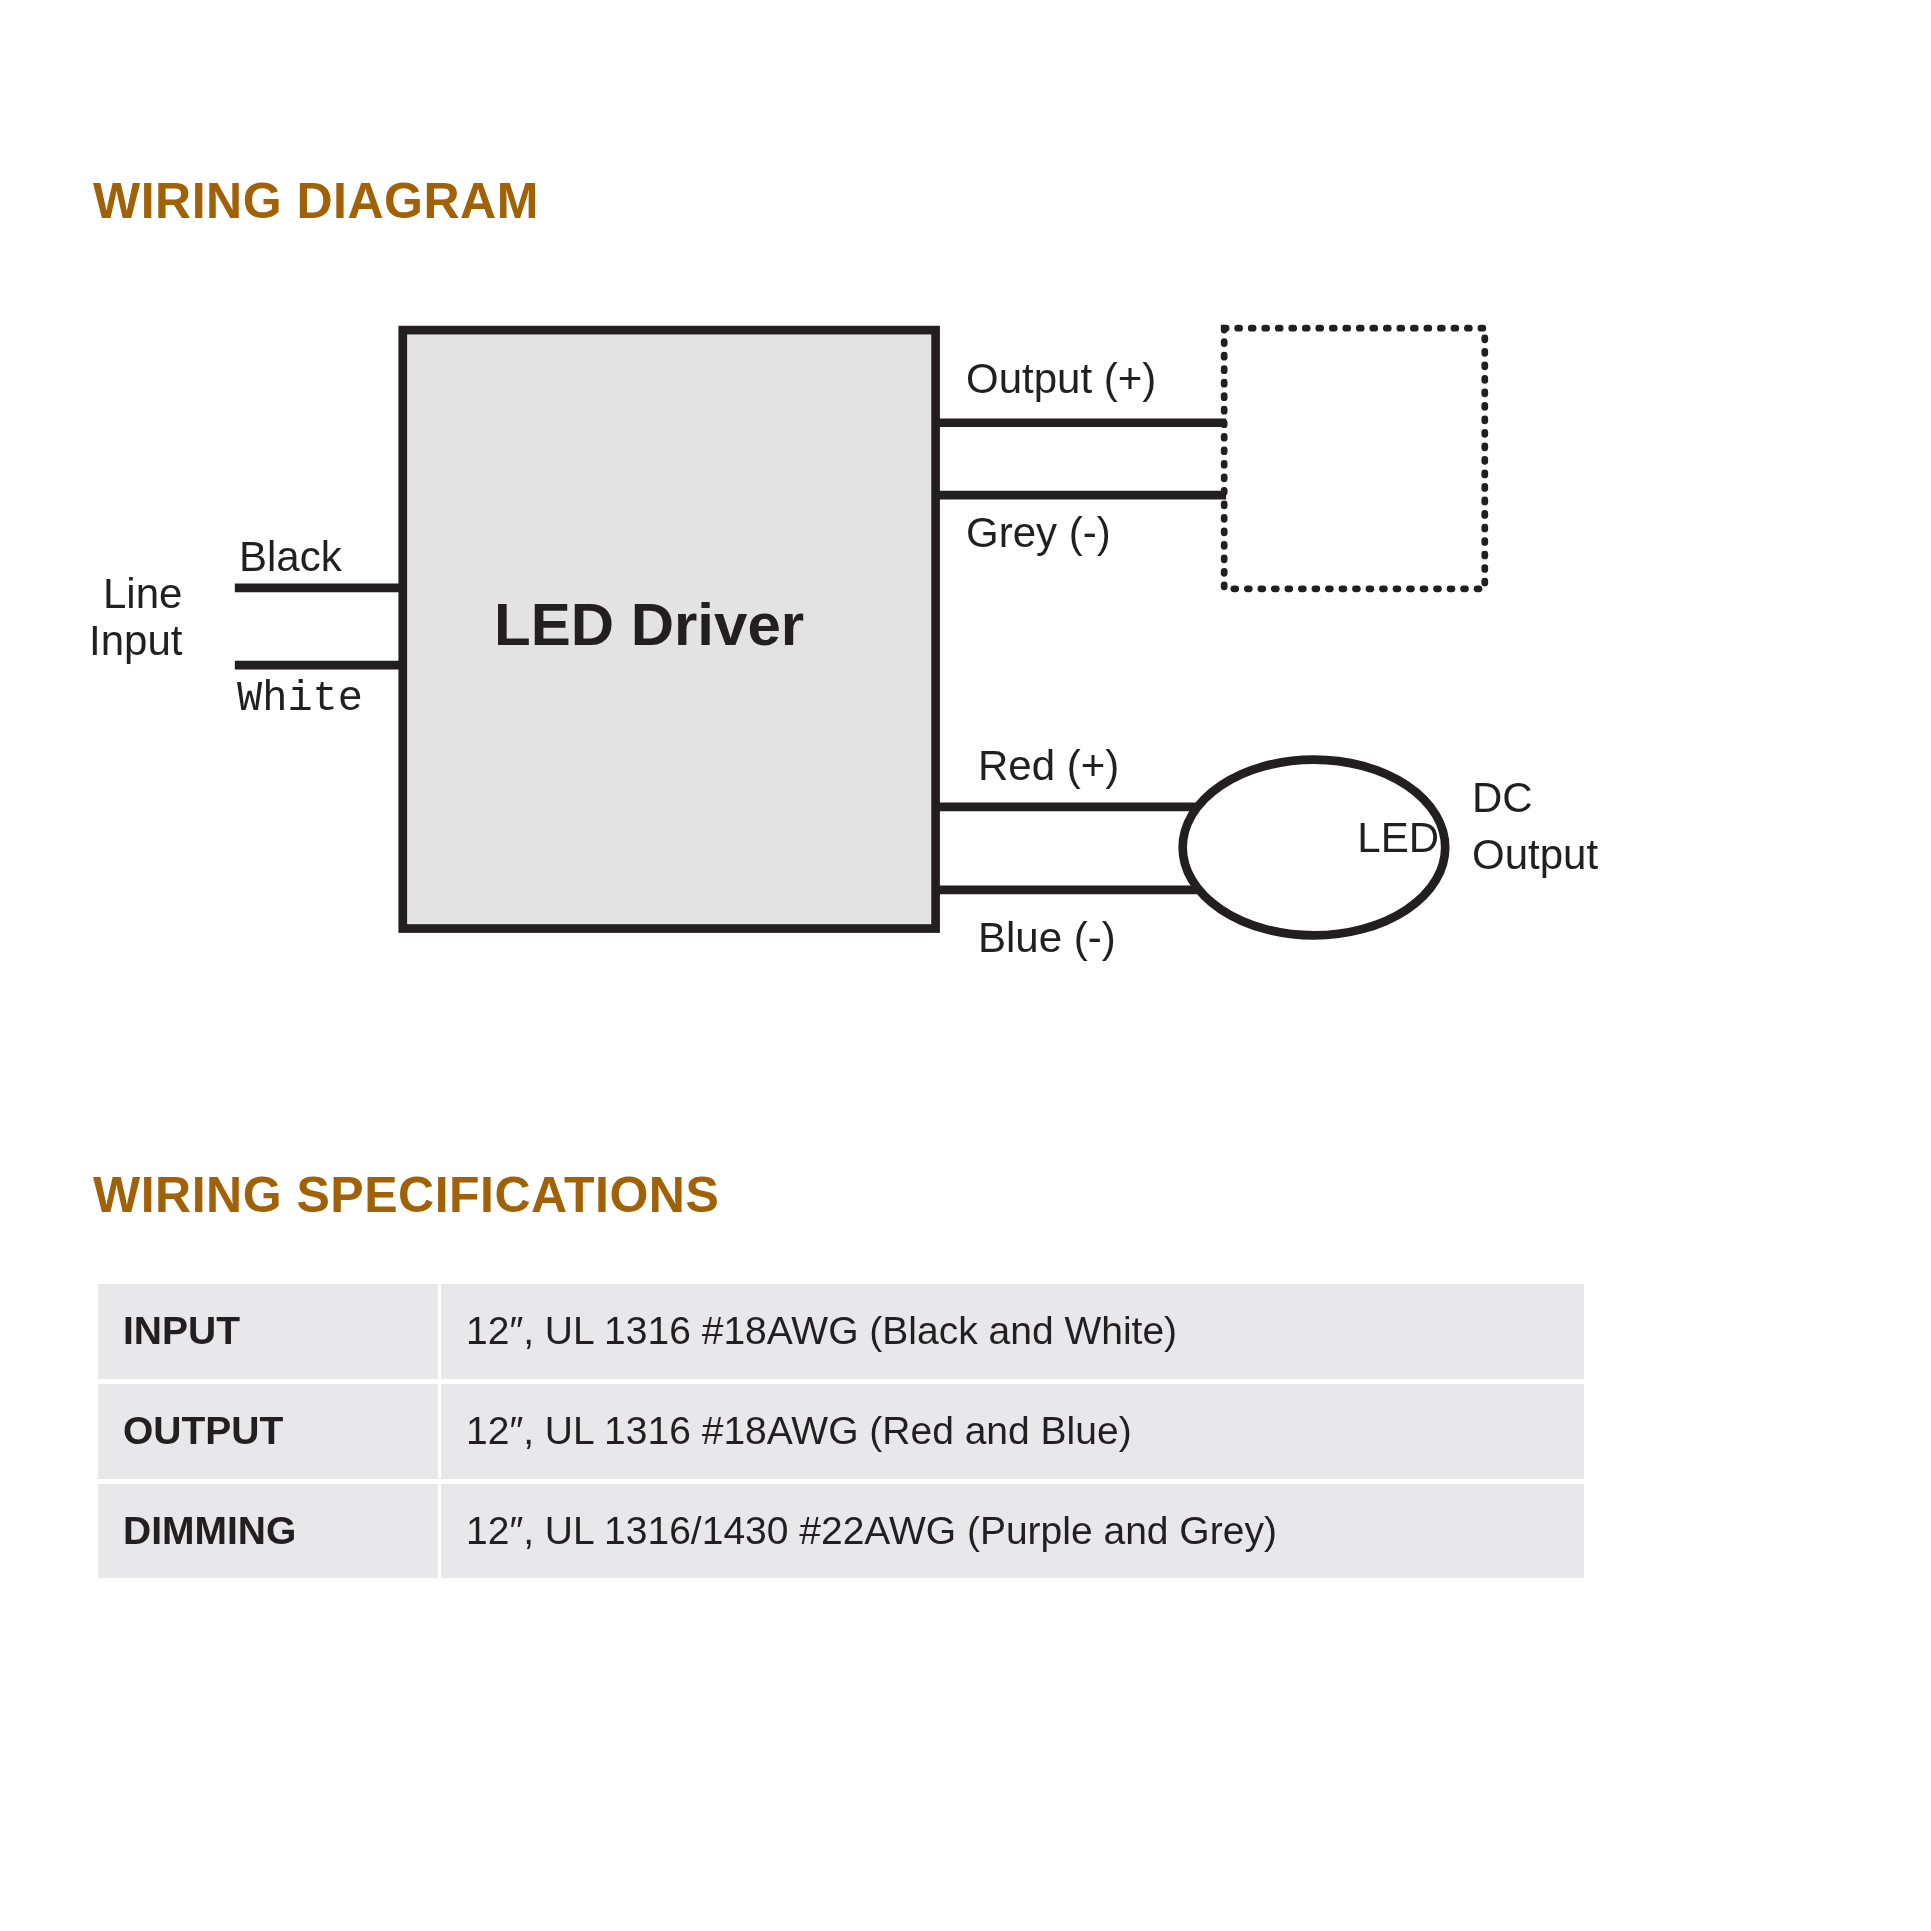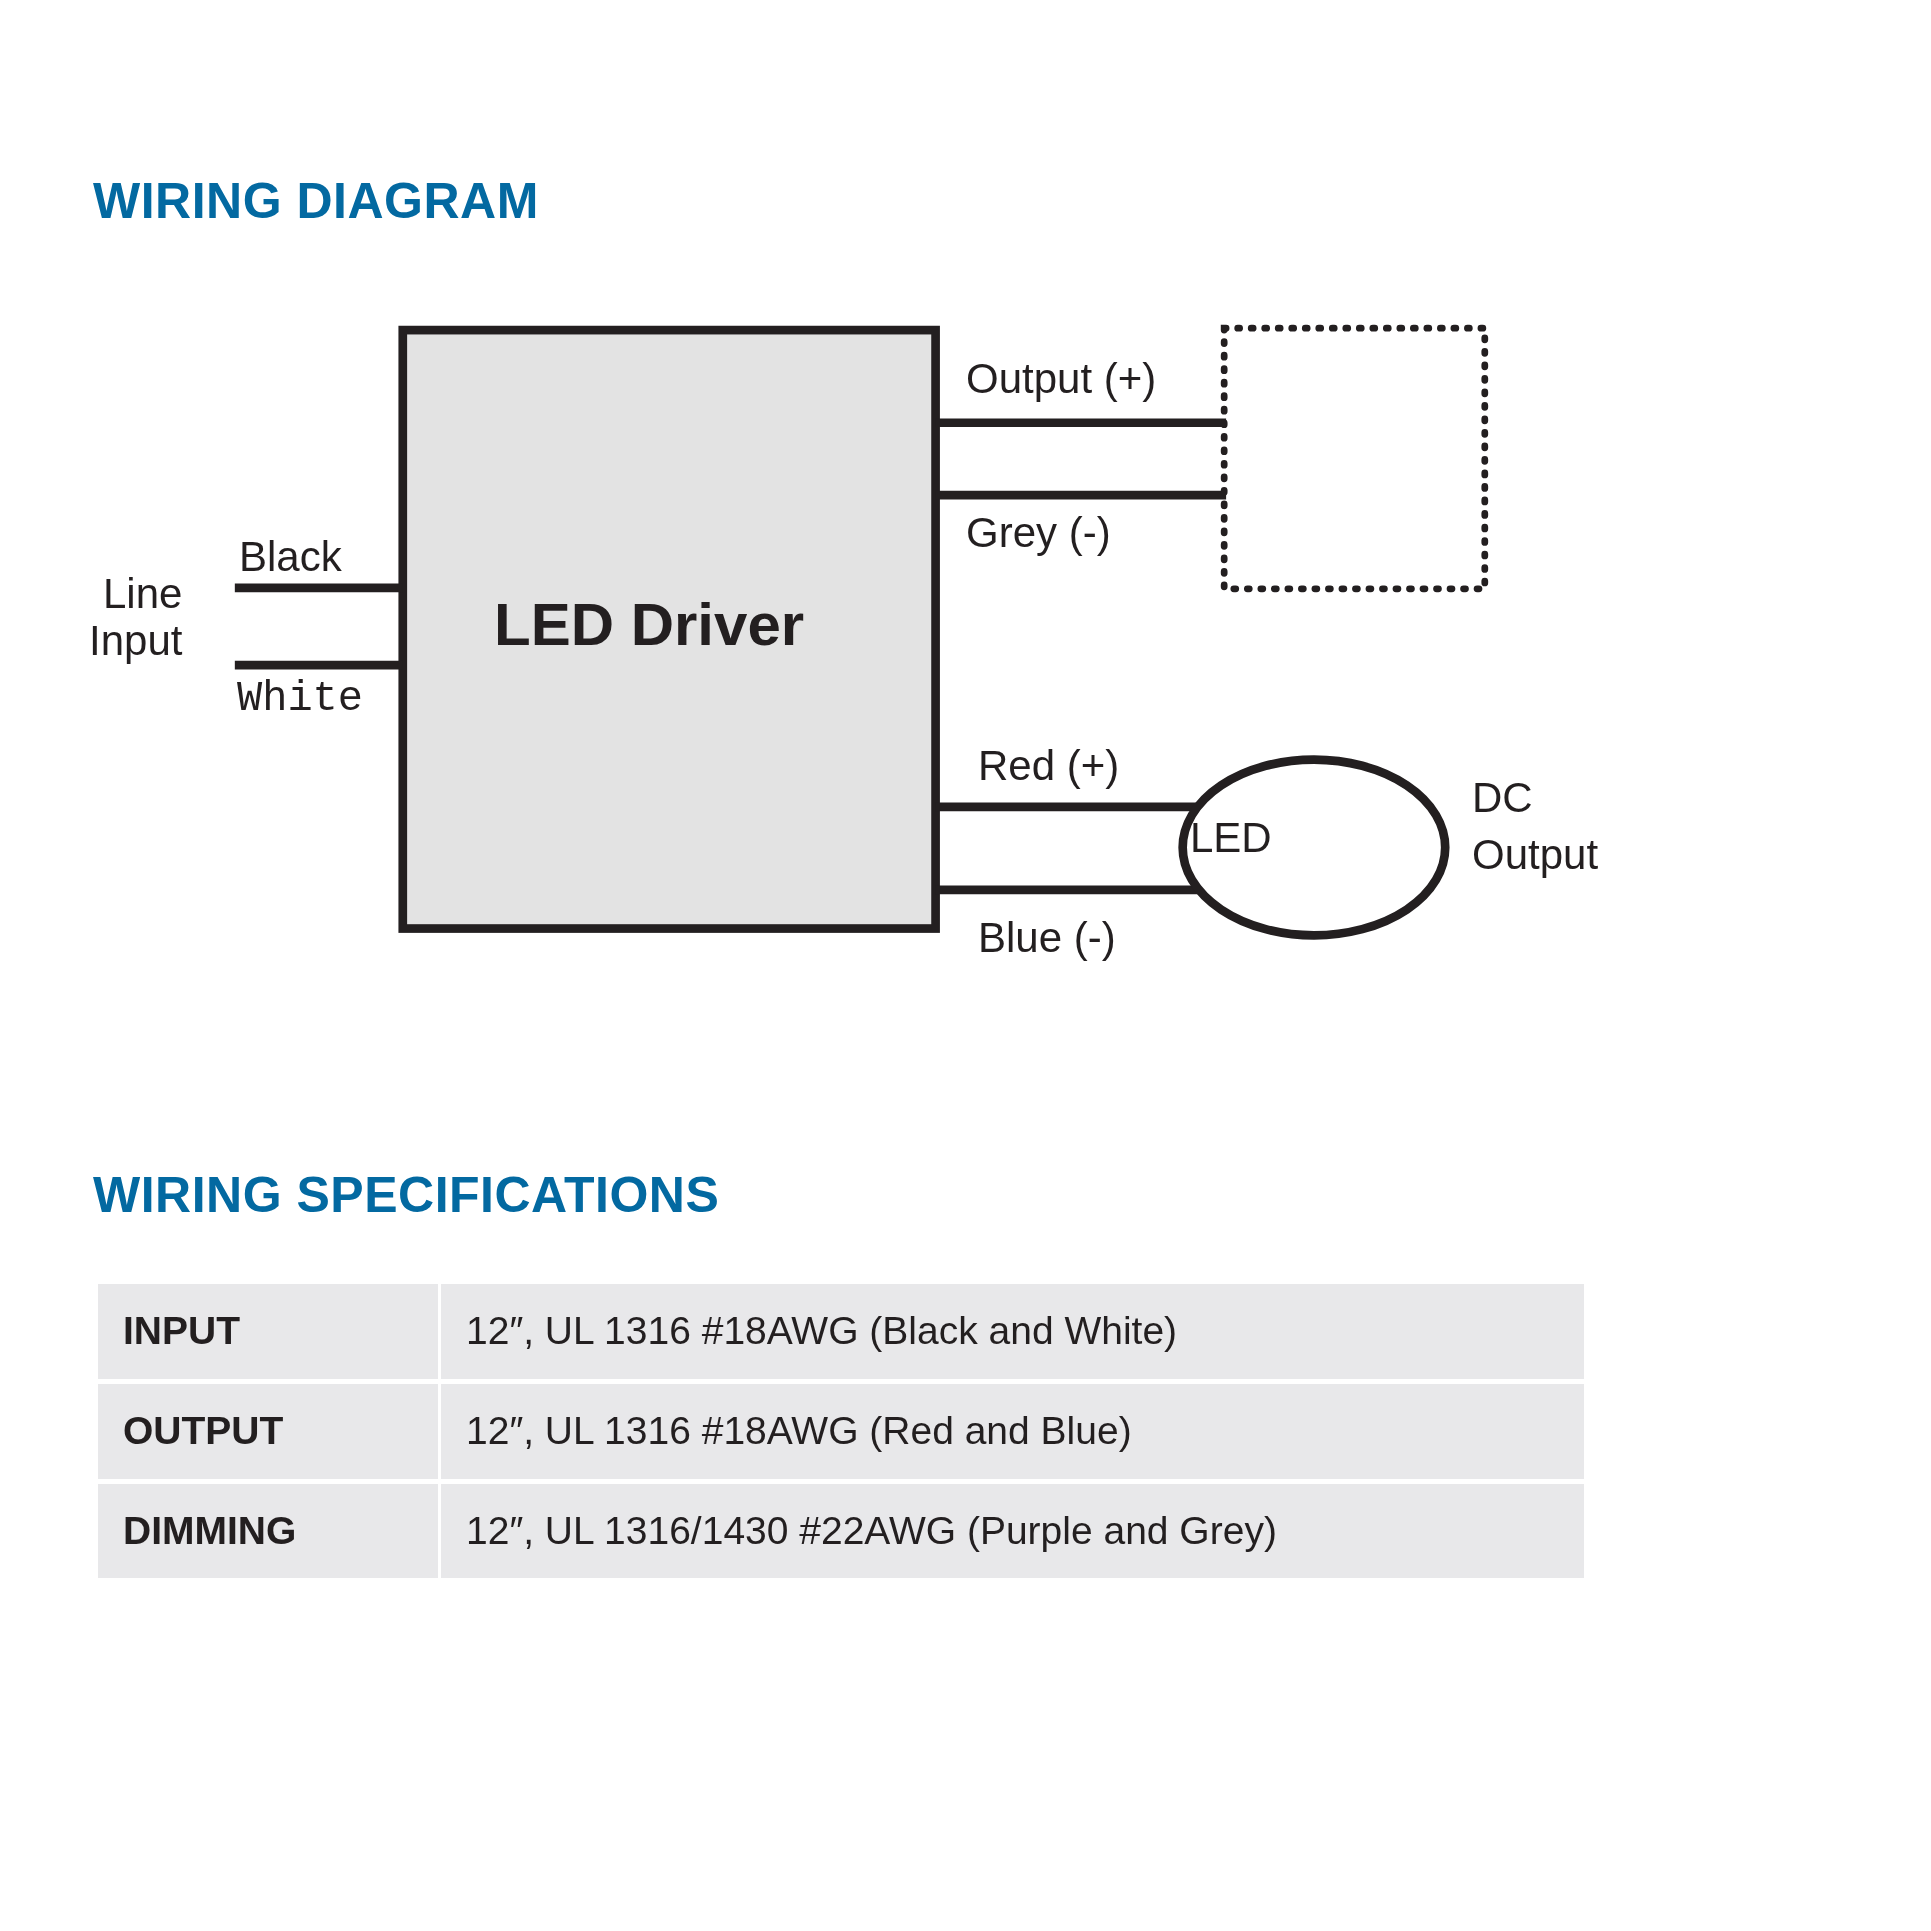--- a/index.html
+++ b/index.html
@@ -13,21 +13,21 @@
     position: relative;
     font-family: "Liberation Sans", sans-serif;
     color: #231f20;
     overflow: hidden;
   }
 
   
   .section-title {
     position: absolute;
     font-weight: bold;
-    color: #0369a1;
+    color: #a16207;
     letter-spacing: 0.5px;
     white-space: nowrap;
   }
   #wiring-diagram-title {
     left: 93px;
     top: 172px;
     font-size: 50px;
   }
   #wiring-spec-title {
     left: 93px;
@@ -77,21 +77,21 @@
     top: 400px;
     width: 257px;
     text-align: center;
   }
   #label-red     { left: 978px; top: 742px; }
   #label-blue    { left: 978px; top: 893px; margin-top: 21px; }
   #label-led-node {
     left: 1190px;
     top: 814px;
     width: 249px;
-    text-align: left;
+    text-align: right;
   }
   #label-dc-output {
     left: 1472px;
     top: 770px;
     line-height: 1.35;
   }
 
   
   #spec-table {
     position: absolute;

